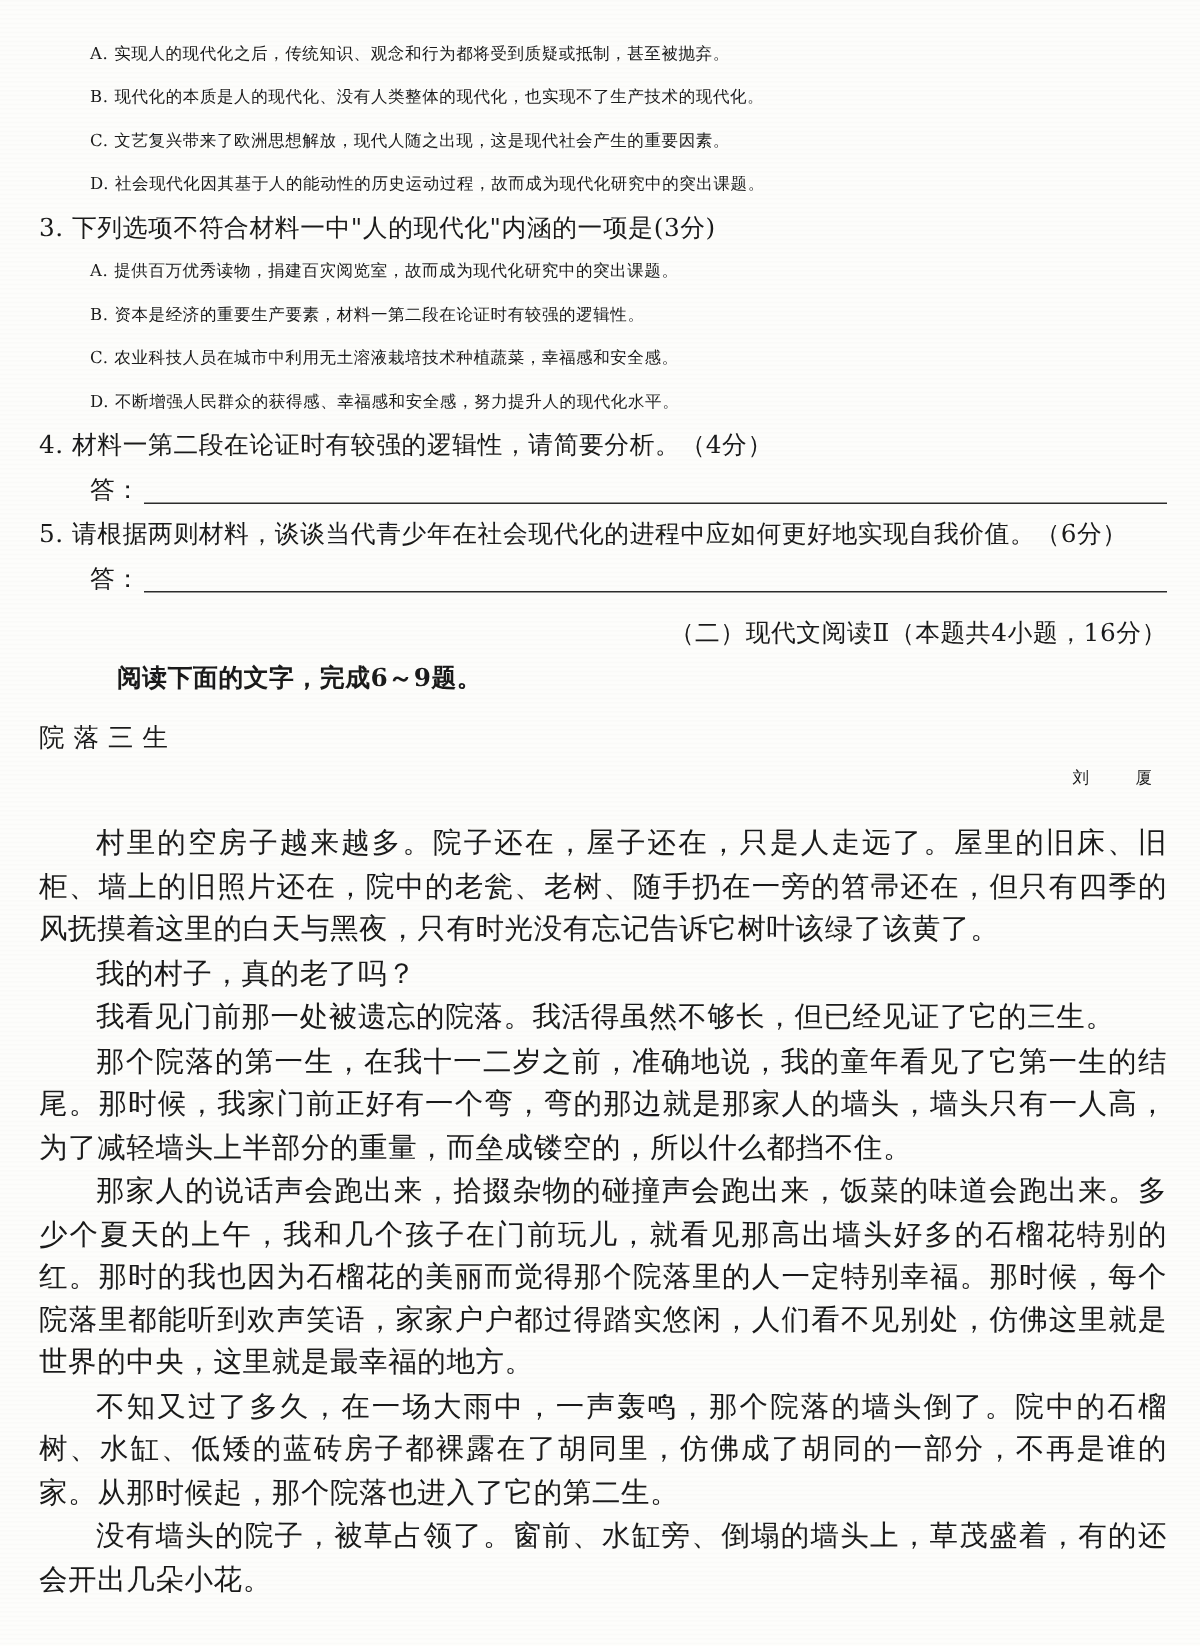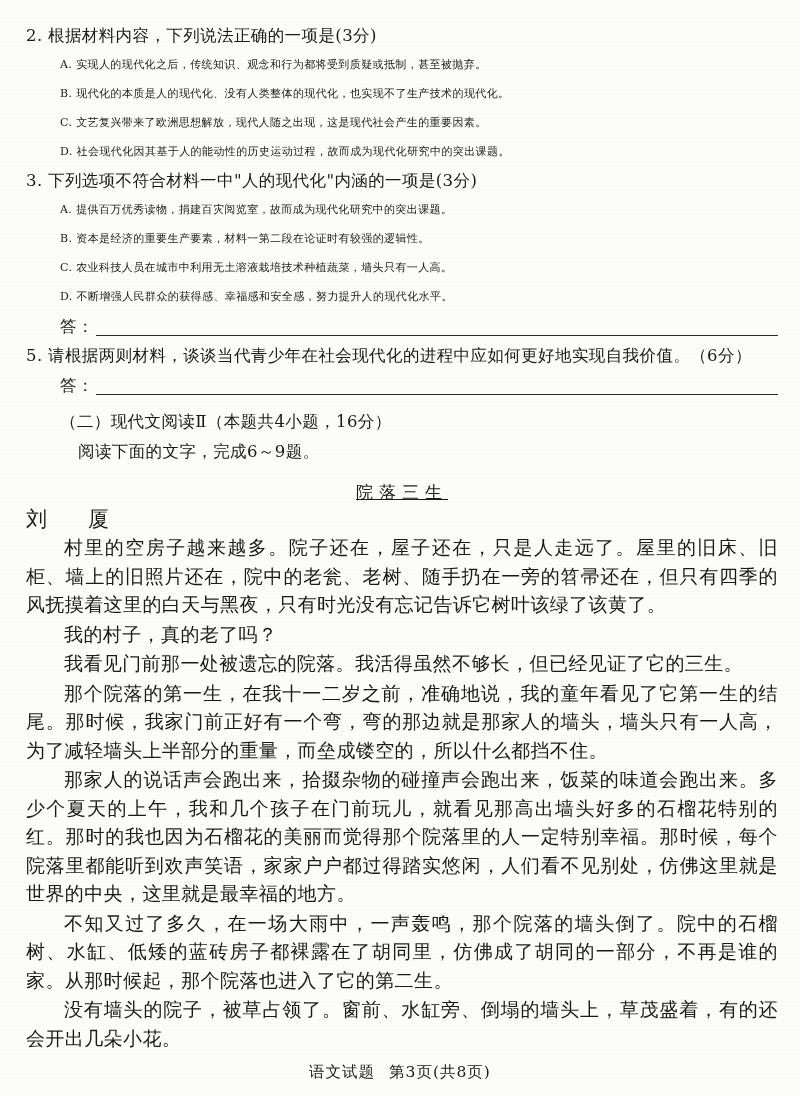--- a/index.html
+++ b/index.html
@@ -70,41 +70,41 @@
     height: 0;
     margin-bottom: 6px;
     margin-left: 2px;
   }
   .section-head {
     font-size: 16.5px;
     line-height: 30px;
     padding-left: 34px;
     margin-top: 6px;
     white-space: nowrap;
+    text-align: right;
   }
   .section-sub {
     font-size: 16.5px;
     line-height: 30px;
     padding-left: 52px;
     white-space: nowrap;
+    font-weight: bold;
   }
   .title {
-    text-align: center;
     font-size: 17px;
     line-height: 30px;
     margin-top: 10px;
     letter-spacing: 6px;
-    text-decoration: underline;
   }
   .author {
-    text-align: left;
-    font-size: 21px;
+    text-align: right;
+    font-size: 11px;
     line-height: 24px;
     letter-spacing: 10px;
-    margin-bottom: 2px;
+    margin-bottom: 17px;
   }
   .para {
     font-size: 19px;
     line-height: 28.5px;
     text-align: justify;
     text-justify: inter-ideograph;
     text-indent: 2em;
     margin: 0 0 1px 0;
   }
   .footer {
@@ -117,36 +117,36 @@
     letter-spacing: 1px;
   }
   .footer .pg { margin-left: 14px; }
 </style>
 </head>
 <body>
 
 <div class="page">
   <div class="content cn">
 
-    <div class="q-line">
-      <span class="q-num">2.</span><span>根据材料内容，下列说法正确的一项是(3分)</span>
-    </div>
     <div class="opt">A. 实现人的现代化之后，传统知识、观念和行为都将受到质疑或抵制，甚至被抛弃。</div>
     <div class="opt">B. 现代化的本质是人的现代化、没有人类整体的现代化，也实现不了生产技术的现代化。</div>
     <div class="opt">C. 文艺复兴带来了欧洲思想解放，现代人随之出现，这是现代社会产生的重要因素。</div>
     <div class="opt">D. 社会现代化因其基于人的能动性的历史运动过程，故而成为现代化研究中的突出课题。</div>
 
     <div class="q-line">
       <span class="q-num">3.</span><span>下列选项不符合材料一中"人的现代化"内涵的一项是(3分)</span>
     </div>
     <div class="opt">A. 提供百万优秀读物，捐建百灾阅览室，故而成为现代化研究中的突出课题。</div>
     <div class="opt">B. 资本是经济的重要生产要素，材料一第二段在论证时有较强的逻辑性。</div>
-    <div class="opt">C. 农业科技人员在城市中利用无土溶液栽培技术种植蔬菜，墙头只有一人高。</div>
+    <div class="opt">C. 农业科技人员在城市中利用无土溶液栽培技术种植蔬菜，幸福感和安全感。</div>
     <div class="opt">D. 不断增强人民群众的获得感、幸福感和安全感，努力提升人的现代化水平。</div>
 
+    <div class="q-line">
+      <span class="q-num">4.</span><span>材料一第二段在论证时有较强的逻辑性，请简要分析。（4分）</span>
+    </div>
     <div class="ans-row">
       <span class="ans-label">答：</span>
       <span class="ans-rule"></span>
     </div>
 
     <div class="q-line">
       <span class="q-num">5.</span><span>请根据两则材料，谈谈当代青少年在社会现代化的进程中应如何更好地实现自我价值。（6分）</span>
     </div>
     <div class="ans-row">
       <span class="ans-label">答：</span>
@@ -162,16 +162,13 @@
     <div class="para">村里的空房子越来越多。院子还在，屋子还在，只是人走远了。屋里的旧床、旧柜、墙上的旧照片还在，院中的老瓮、老树、随手扔在一旁的笤帚还在，但只有四季的风抚摸着这里的白天与黑夜，只有时光没有忘记告诉它树叶该绿了该黄了。</div>
     <div class="para">我的村子，真的老了吗？</div>
     <div class="para">我看见门前那一处被遗忘的院落。我活得虽然不够长，但已经见证了它的三生。</div>
     <div class="para">那个院落的第一生，在我十一二岁之前，准确地说，我的童年看见了它第一生的结尾。那时候，我家门前正好有一个弯，弯的那边就是那家人的墙头，墙头只有一人高，为了减轻墙头上半部分的重量，而垒成镂空的，所以什么都挡不住。</div>
     <div class="para">那家人的说话声会跑出来，拾掇杂物的碰撞声会跑出来，饭菜的味道会跑出来。多少个夏天的上午，我和几个孩子在门前玩儿，就看见那高出墙头好多的石榴花特别的红。那时的我也因为石榴花的美丽而觉得那个院落里的人一定特别幸福。那时候，每个院落里都能听到欢声笑语，家家户户都过得踏实悠闲，人们看不见别处，仿佛这里就是世界的中央，这里就是最幸福的地方。</div>
     <div class="para">不知又过了多久，在一场大雨中，一声轰鸣，那个院落的墙头倒了。院中的石榴树、水缸、低矮的蓝砖房子都裸露在了胡同里，仿佛成了胡同的一部分，不再是谁的家。从那时候起，那个院落也进入了它的第二生。</div>
     <div class="para">没有墙头的院子，被草占领了。窗前、水缸旁、倒塌的墙头上，草茂盛着，有的还会开出几朵小花。</div>
 
   </div>
 
-  <div class="footer cn">
-    <span>语文试题</span><span class="pg">第3页(共8页)</span>
-  </div>
 </div>
 
 </body></html>

